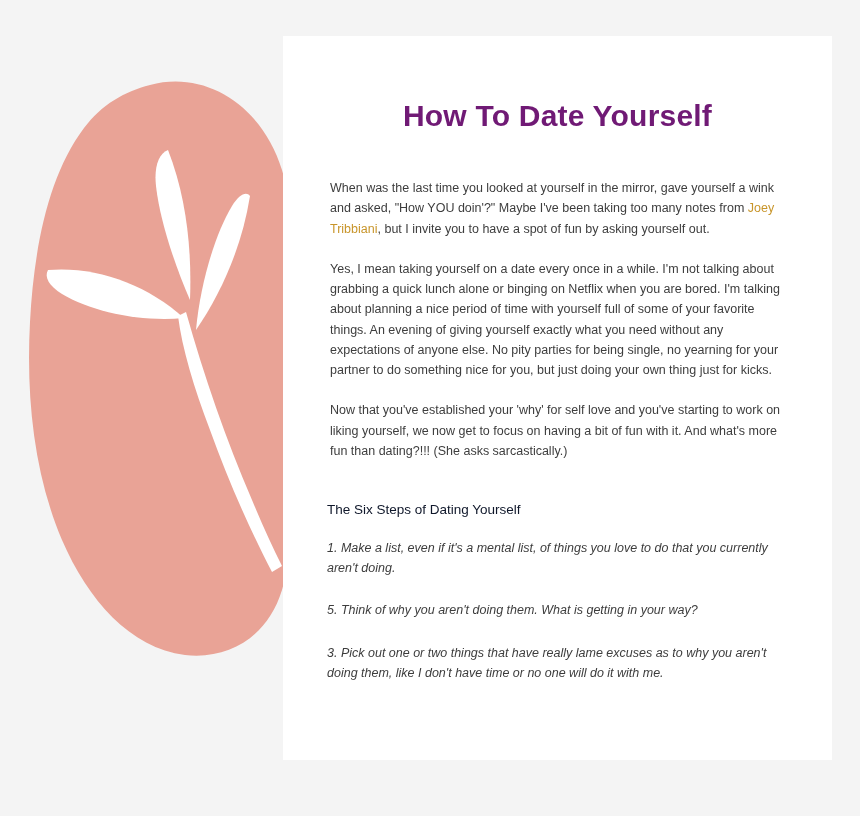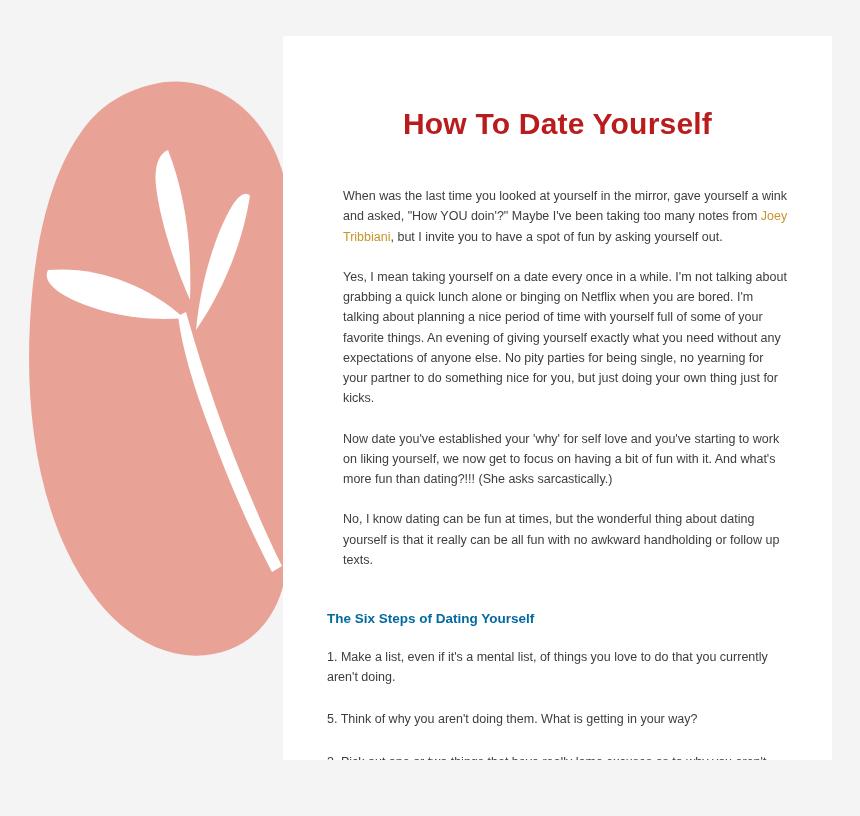--- a/index.html
+++ b/index.html
@@ -32,61 +32,62 @@
     top: 36px;
     width: 549px;
     height: 724px;
     background: #ffffff;
     box-sizing: border-box;
     padding: 34px 44px 0 44px;
     overflow: hidden;
   }
 
   .article-title {
-    margin: 16px;
+    margin: 8px;
     padding: 0;
     text-align: center;
     font-size: 30px;
     font-weight: bold;
     letter-spacing: 0.2px;
-    color: #b91c1c;
+    color: #701a75;
     line-height: 1.2;
     padding-top: 20px;
   }
 
   .article-body {
     margin-top: 44px;
   }
 
   .para {
-    margin: 0 0 20px 16px;
+    margin: 0 0 20px 3px;
     font-size: 12.5px;
     line-height: 1.62;
     color: #3d3d3d;
     text-align: left;
   }
 
   .para .highlight-link {
     color: #c8952a;
     text-decoration: none;
   }
 
   .section-heading {
     margin: 40px 0 18px 0;
     font-size: 13.5px;
-    font-weight: bold;
-    color: #0369a1;
+    font-weight: normal;
+    color: #0f172a;
     line-height: 1.4;
   }
 
   .step {
     margin: 0 0 22px 0;
     font-size: 12.5px;
     line-height: 1.62;
     color: #3d3d3d;
+    font-style: italic;
   }
 </style>
 </head>
 <body>
 
 <div class="art-layer">
   <svg width="860" height="816" viewBox="0 0 860 816" xmlns="http://www.w3.org/2000/svg" aria-hidden="true">
     <g>
       <path d="M150 85 C 205 70, 262 105, 282 170 C 300 228, 298 300, 296 370
                C 294 450, 300 530, 282 590 C 268 636, 230 660, 185 655
@@ -106,22 +107,21 @@
   </svg>
 </div>
 
 <div class="article-card">
 
   <h1 class="article-title">How To Date Yourself</h1>
 
   <div class="article-body">
     <p class="para" id="p0">When was the last time you looked at yourself in the mirror, gave yourself a wink and asked, "How YOU doin'?" Maybe I've been taking too many notes from <a class="highlight-link" href="#">Joey Tribbiani</a>, but I invite you to have a spot of fun by asking yourself out.</p>
     <p class="para" id="p1">Yes, I mean taking yourself on a date every once in a while. I'm not talking about grabbing a quick lunch alone or binging on Netflix when you are bored. I'm talking about planning a nice period of time with yourself full of some of your favorite things. An evening of giving yourself exactly what you need without any expectations of anyone else. No pity parties for being single, no yearning for your partner to do something nice for you, but just doing your own thing just for kicks.</p>
-    <p class="para" id="p2">Now date you've established your 'why' for self love and you've starting to work on liking yourself, we now get to focus on having a bit of fun with it. And what's more fun than dating?!!! (She asks sarcastically.)</p>
-    <p class="para" id="p3">No, I know dating can be fun at times, but the wonderful thing about dating yourself is that it really can be all fun with no awkward handholding or follow up texts.</p>
+    <p class="para" id="p2">Now that you've established your 'why' for self love and you've starting to work on liking yourself, we now get to focus on having a bit of fun with it. And what's more fun than dating?!!! (She asks sarcastically.)</p>
 
     <h2 class="section-heading">The Six Steps of Dating Yourself</h2>
 
     <p class="step">1. Make a list, even if it's a mental list, of things you love to do that you currently aren't doing.</p>
     <p class="step">5. Think of why you aren't doing them. What is getting in your way?</p>
     <p class="step">3. Pick out one or two things that have really lame excuses as to why you aren't doing them, like I don't have time or no one will do it with me.</p>
   </div>
 
 </div>
 

